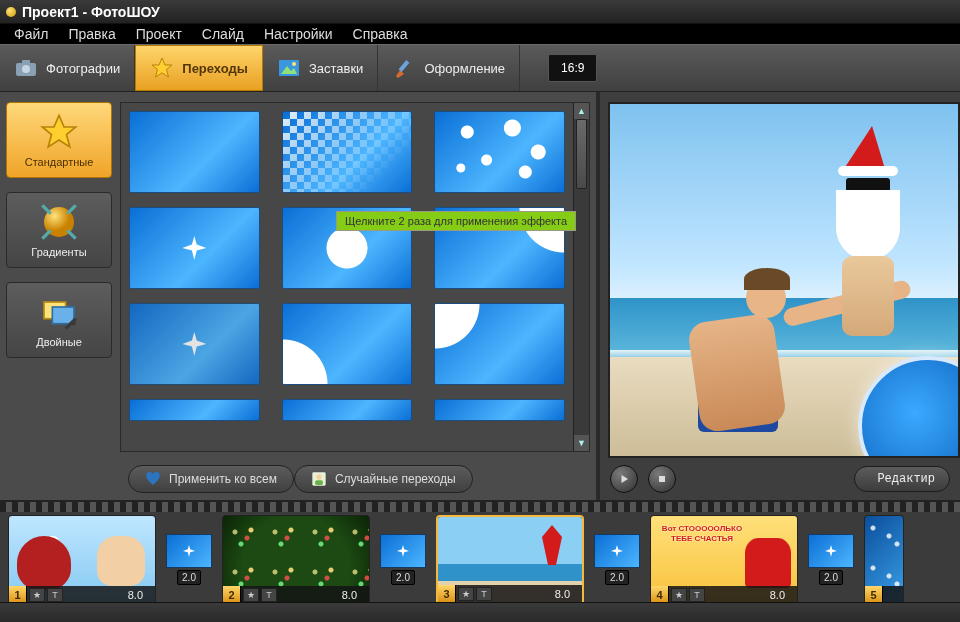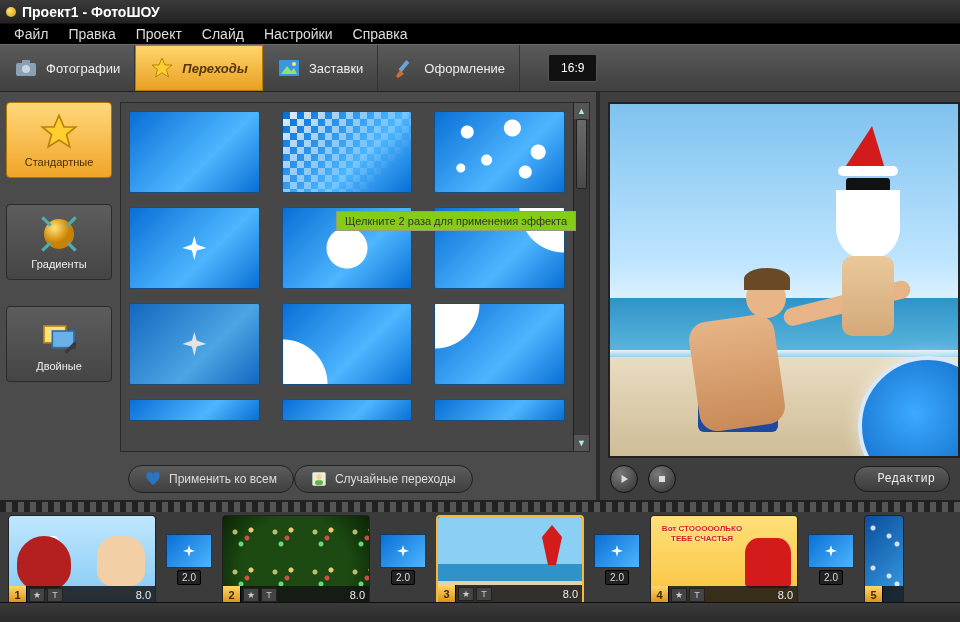--- a/index.html
+++ b/index.html
@@ -67,21 +67,20 @@
     color: #eee;
     font-size: 13px;
     cursor: default;
     position: relative;
   }
   .tab.active {
     background: linear-gradient(#ffd56b, #e9a022);
     color: #53370a;
     font-weight: bold;
     border: 1px solid #b97a00;
-    font-style: italic;
   }
   .tab .ticon {
     width: 24px; height: 24px;
     display: inline-flex;
     align-items: center;
     justify-content: center;
   }
   .ticon svg { width: 100%; height: 100%; }
 
   .aspect-btn {
@@ -123,21 +122,21 @@
   .left-body {
     flex: 1;
     display: flex;
     overflow: hidden;
   }
   .cat-col {
     width: 118px;
     padding: 10px 6px;
     display: flex;
     flex-direction: column;
-    gap: 26px;
+    gap: 14px;
   }
   .cat {
     background: linear-gradient(#5d5d5d, #454545);
     border: 1px solid #2a2a2a;
     border-radius: 4px;
     height: 76px;
     display: flex;
     flex-direction: column;
     align-items: center;
     justify-content: center;
@@ -392,21 +391,21 @@
     color: #402a00;
     font-weight: bold;
     display: inline-flex; align-items: center; justify-content: center;
     border-right: 1px solid #000;
   }
   .slide .bar .icons { display: flex; gap: 2px; padding: 0 2px; }
   .slide .bar .icons span {
     width: 16px; height: 14px; background: #444; border: 1px solid #222;
     display: inline-flex; align-items: center; justify-content: center; font-size: 9px; color: #ccc;
   }
-  .slide .bar .dur { margin-left: auto; padding-right: 4px; }
+  .slide .bar .dur { margin-left: auto; padding-right: 12px; }
   .trans {
     width: 46px; height: 52px;
     display: flex; flex-direction: column; align-items: center; gap: 2px;
     flex-shrink: 0;
   }
   .trans .t {
     width: 46px; height: 34px;
     background: linear-gradient(135deg,#0a6fd6,#4db6ff);
     border: 1px solid #123a63;
     position: relative;

